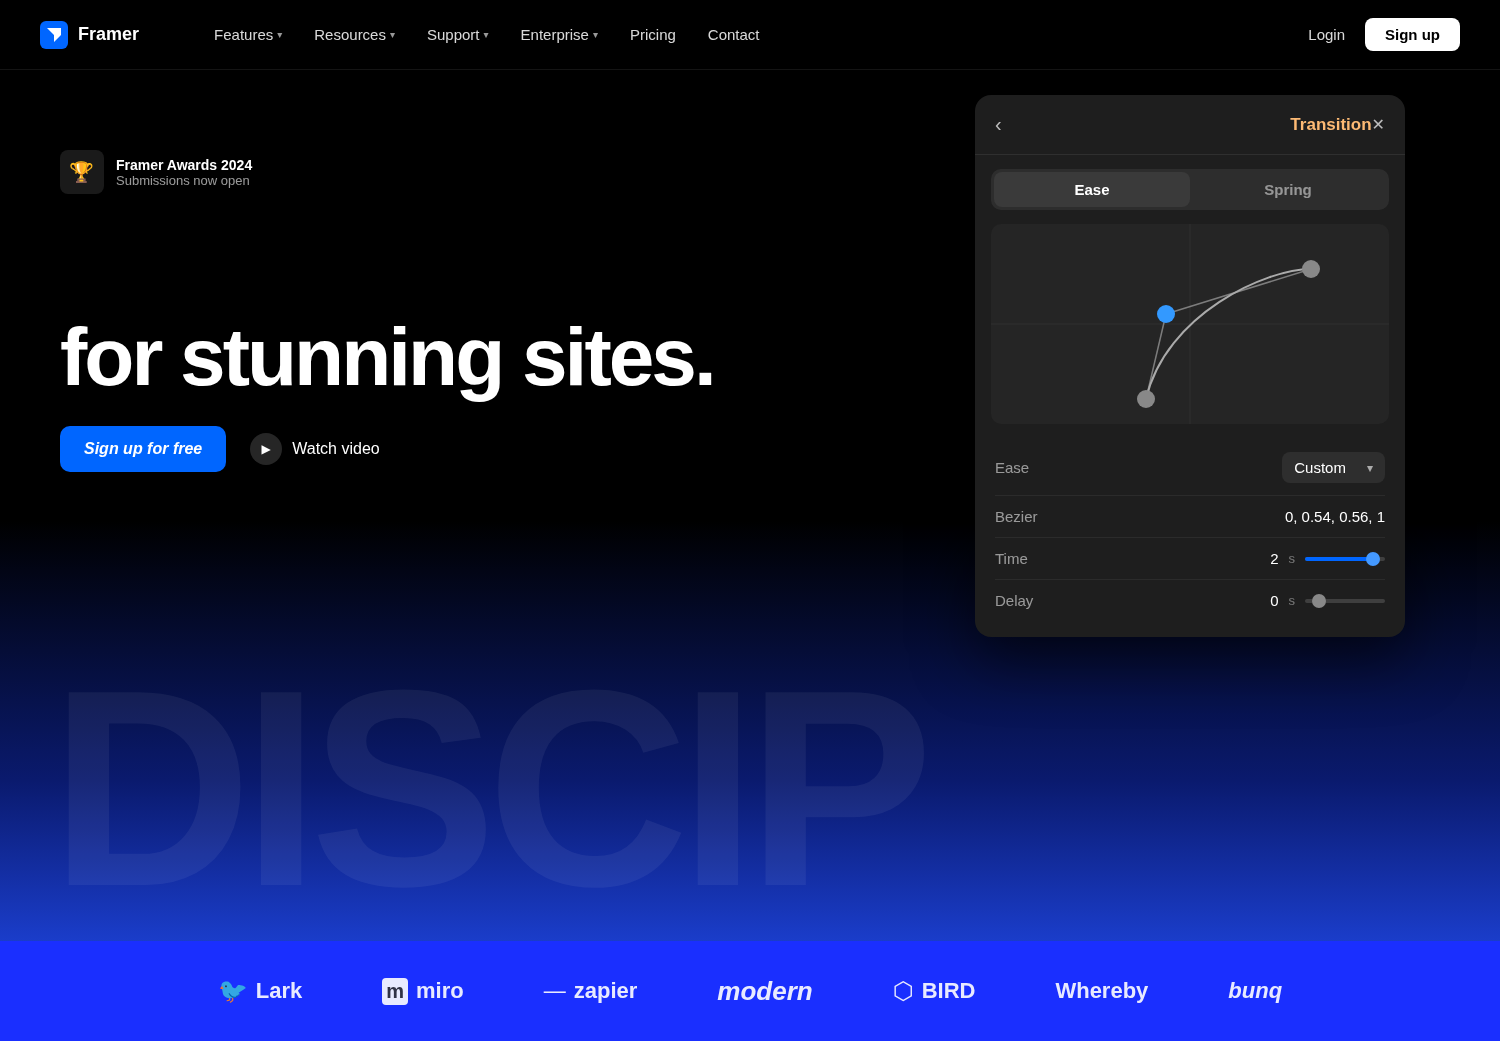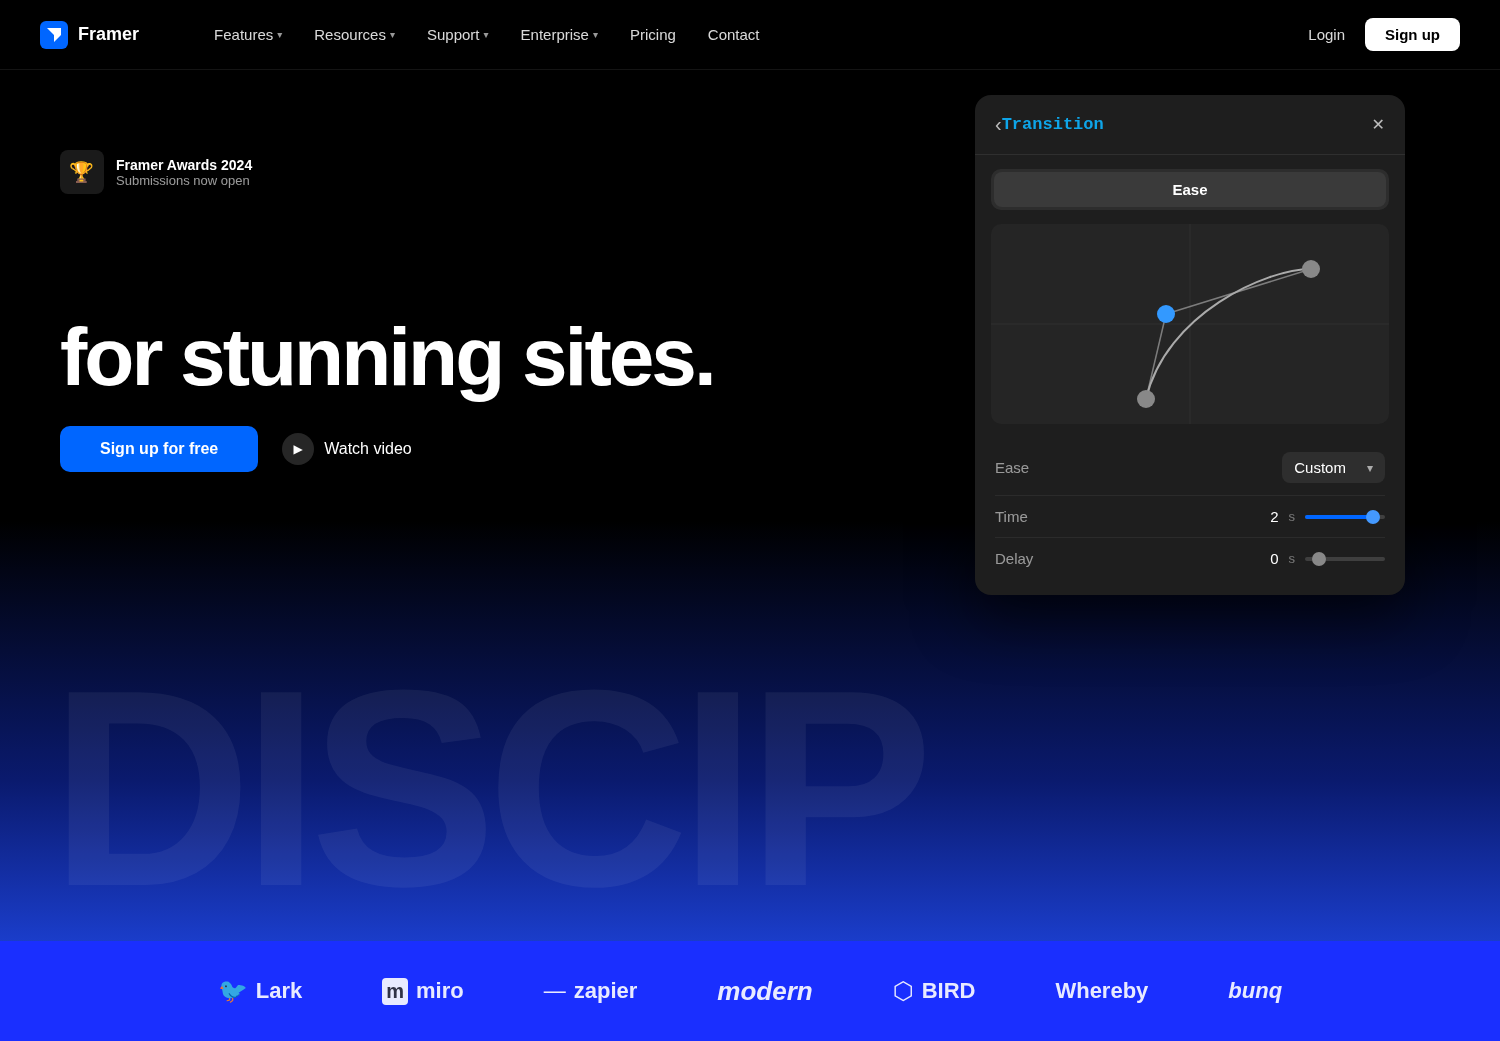--- a/index.html
+++ b/index.html
@@ -55,21 +55,21 @@
       font-size: 82px; font-weight: 900; line-height: 1.0;
       letter-spacing: -3px; margin-bottom: 28px; color: #fff;
     }
     .hero-sub {
       font-size: 20px; color: rgba(255,255,255,0.65); line-height: 1.5;
       margin-bottom: 44px; max-width: 420px;
     }
     .hero-actions { display: flex; align-items: center; gap: 24px; }
     .btn-signup {
       background: #0066ff; color: #fff; font-size: 16px; font-weight: 600;
-      padding: 14px 40px; border-radius: 10px; cursor: pointer; border: none;
+      padding: 14px 24px; border-radius: 10px; cursor: pointer; border: none; font-style: italic;
     }
     .btn-video {
       display: flex; align-items: center; gap: 10px;
       color: #fff; font-size: 16px; cursor: pointer; background: none; border: none;
     }
     .play-icon {
       width: 32px; height: 32px; background: rgba(255,255,255,0.15);
       border-radius: 50%; display: flex; align-items: center; justify-content: center;
       font-size: 12px;
     }
@@ -89,21 +89,21 @@
       position: absolute; top: 95px; right: 95px;
       width: 430px; background: #1e1e1e; border-radius: 16px;
       padding: 0; overflow: hidden;
       box-shadow: 0 20px 60px rgba(0,0,0,0.6);
     }
     .panel-header {
       display: flex; align-items: center; justify-content: space-between;
       padding: 18px 20px; border-bottom: 1px solid rgba(255,255,255,0.08);
     }
     .panel-back { color: rgba(255,255,255,0.7); font-size: 20px; cursor: pointer; }
-    .panel-title { font-size: 17px; font-weight: 700; color: #0ea5e9; flex: 1; text-align: left; font-family: Liberation Mono, monospace; }
+    .panel-title { font-size: 17px; font-weight: 700; color: #fdba74; flex: 1; text-align: right; }
     .panel-close { color: rgba(255,255,255,0.7); font-size: 16px; cursor: pointer; }
 
     
     .panel-tabs {
       display: flex; margin: 14px 16px; background: rgba(255,255,255,0.07);
       border-radius: 10px; padding: 3px;
     }
     .tab-btn {
       flex: 1; text-align: center; padding: 9px; border-radius: 8px;
       font-size: 15px; font-weight: 600; cursor: pointer; border: none;
@@ -221,20 +221,21 @@
 
 <div class="transition-panel">
   <div class="panel-header">
     <span class="panel-back">‹</span>
     <span class="panel-title">Transition</span>
     <span class="panel-close">✕</span>
   </div>
 
   <div class="panel-tabs">
     <button class="tab-btn active">Ease</button>
+    <button class="tab-btn inactive">Spring</button>
   </div>
 
   <div class="curve-area">
     <svg class="curve-svg" viewBox="0 0 398 200" xmlns="http://www.w3.org/2000/svg">
 
       <line x1="0" y1="100" x2="398" y2="100" stroke="rgba(255,255,255,0.05)" stroke-width="1"></line>
       <line x1="199" y1="0" x2="199" y2="200" stroke="rgba(255,255,255,0.05)" stroke-width="1"></line>
 
       <line x1="155" y1="175" x2="175" y2="90" stroke="rgba(255,255,255,0.4)" stroke-width="1.5"></line>
       <line x1="175" y1="90" x2="320" y2="45" stroke="rgba(255,255,255,0.4)" stroke-width="1.5"></line>
@@ -252,20 +253,24 @@
   <div class="panel-props">
 
     <div class="prop-row">
       <span class="prop-label">Ease</span>
       <div class="prop-dropdown">
         <span>Custom</span>
         <span style="font-size:12px; opacity:0.6;">▾</span>
       </div>
     </div>
 
+    <div class="prop-row">
+      <span class="prop-label">Bezier</span>
+      <span class="prop-value">0, 0.54, 0.56, 1</span>
+    </div>
 
     <div class="prop-row">
       <span class="prop-label">Time</span>
       <div class="prop-input-group">
         <span class="prop-num">2</span>
         <span class="prop-unit">s</span>
         <div class="slider-track">
           <div class="slider-fill blue"></div>
           <div class="slider-thumb blue" style="right:-2px;"></div>
         </div>

